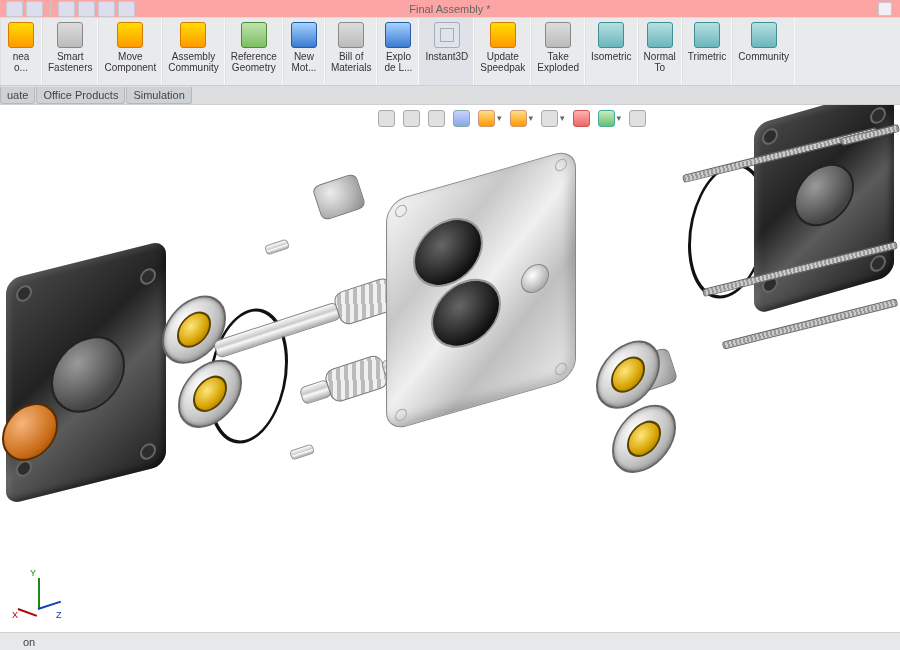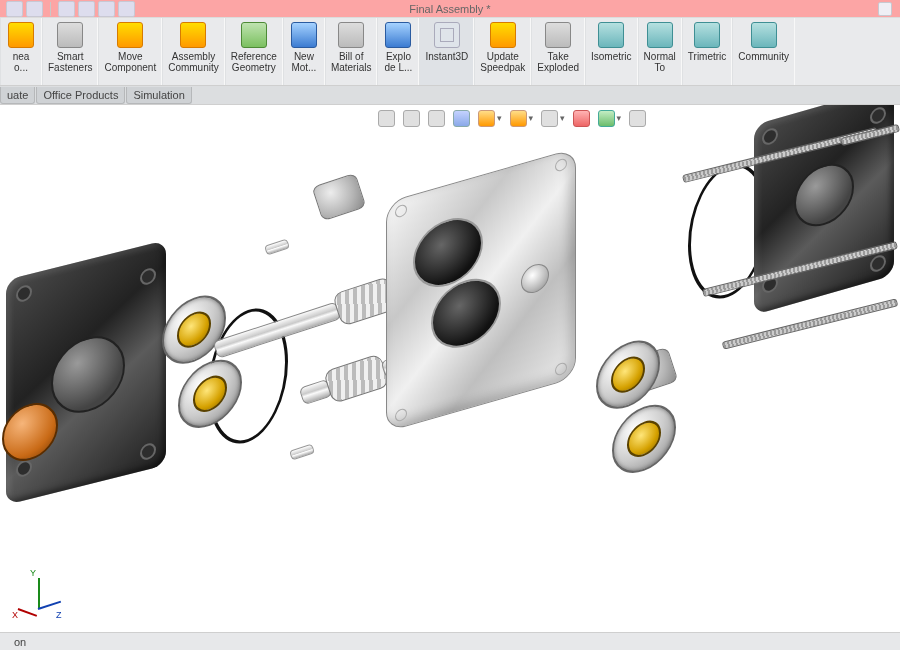--- a/index.html
+++ b/index.html
@@ -45,21 +45,21 @@
 .triad{position:absolute;left:12px;bottom:4px;width:60px;height:60px}
 .triad .ax{position:absolute;font-size:9px}
 .triad .y{color:#1a8a1a;left:18px;top:0}
 .triad .x{color:#b10000;left:0;top:42px}
 .triad .z{color:#1141b1;left:44px;top:42px}
 .triad .ly{position:absolute;left:26px;top:10px;width:0;height:30px;border-left:2px solid #1a8a1a}
 .triad .lx{position:absolute;left:6px;top:40px;width:20px;height:0;border-top:2px solid #b10000;transform:rotate(20deg);transform-origin:left}
 .triad .lz{position:absolute;left:26px;top:40px;width:24px;height:0;border-top:2px solid #1141b1;transform:rotate(-18deg);transform-origin:left}
 
 .status{position:absolute;left:0;right:0;bottom:0;height:18px;background:#e7e8ea;border-top:1px solid #cfcfcf;display:flex;align-items:center;font-size:11px;color:#444}
-.status .sleft{padding-left:14px}
+.status .sleft{padding-left:23px}
 .status .sright{margin-left:auto;padding-right:6px;display:flex;gap:18px}
 
 .model{position:absolute;inset:0}
 
 .part{position:absolute}
 
 .plate{background:linear-gradient(145deg,#4a4a4a 0%,#222 40%,#5b5b5b 60%,#1e1e1e 100%);border-radius:14px;box-shadow:inset -3px -3px 6px rgba(0,0,0,.5),inset 3px 3px 6px rgba(255,255,255,.15)}
 .plate .corner{position:absolute;width:16px;height:16px;border:2px solid #666;border-radius:50%;background:#2d2d2d}
 .plate .boss{position:absolute;border-radius:50%;background:radial-gradient(circle at 35% 30%,#9a9a9a 0%,#444 70%);border:2px solid #222}
 .copper{background:radial-gradient(circle at 35% 30%,#f6b57a 0%,#c96a16 65%,#7a3c05 100%)!important;border-color:#5a2d00!important}

